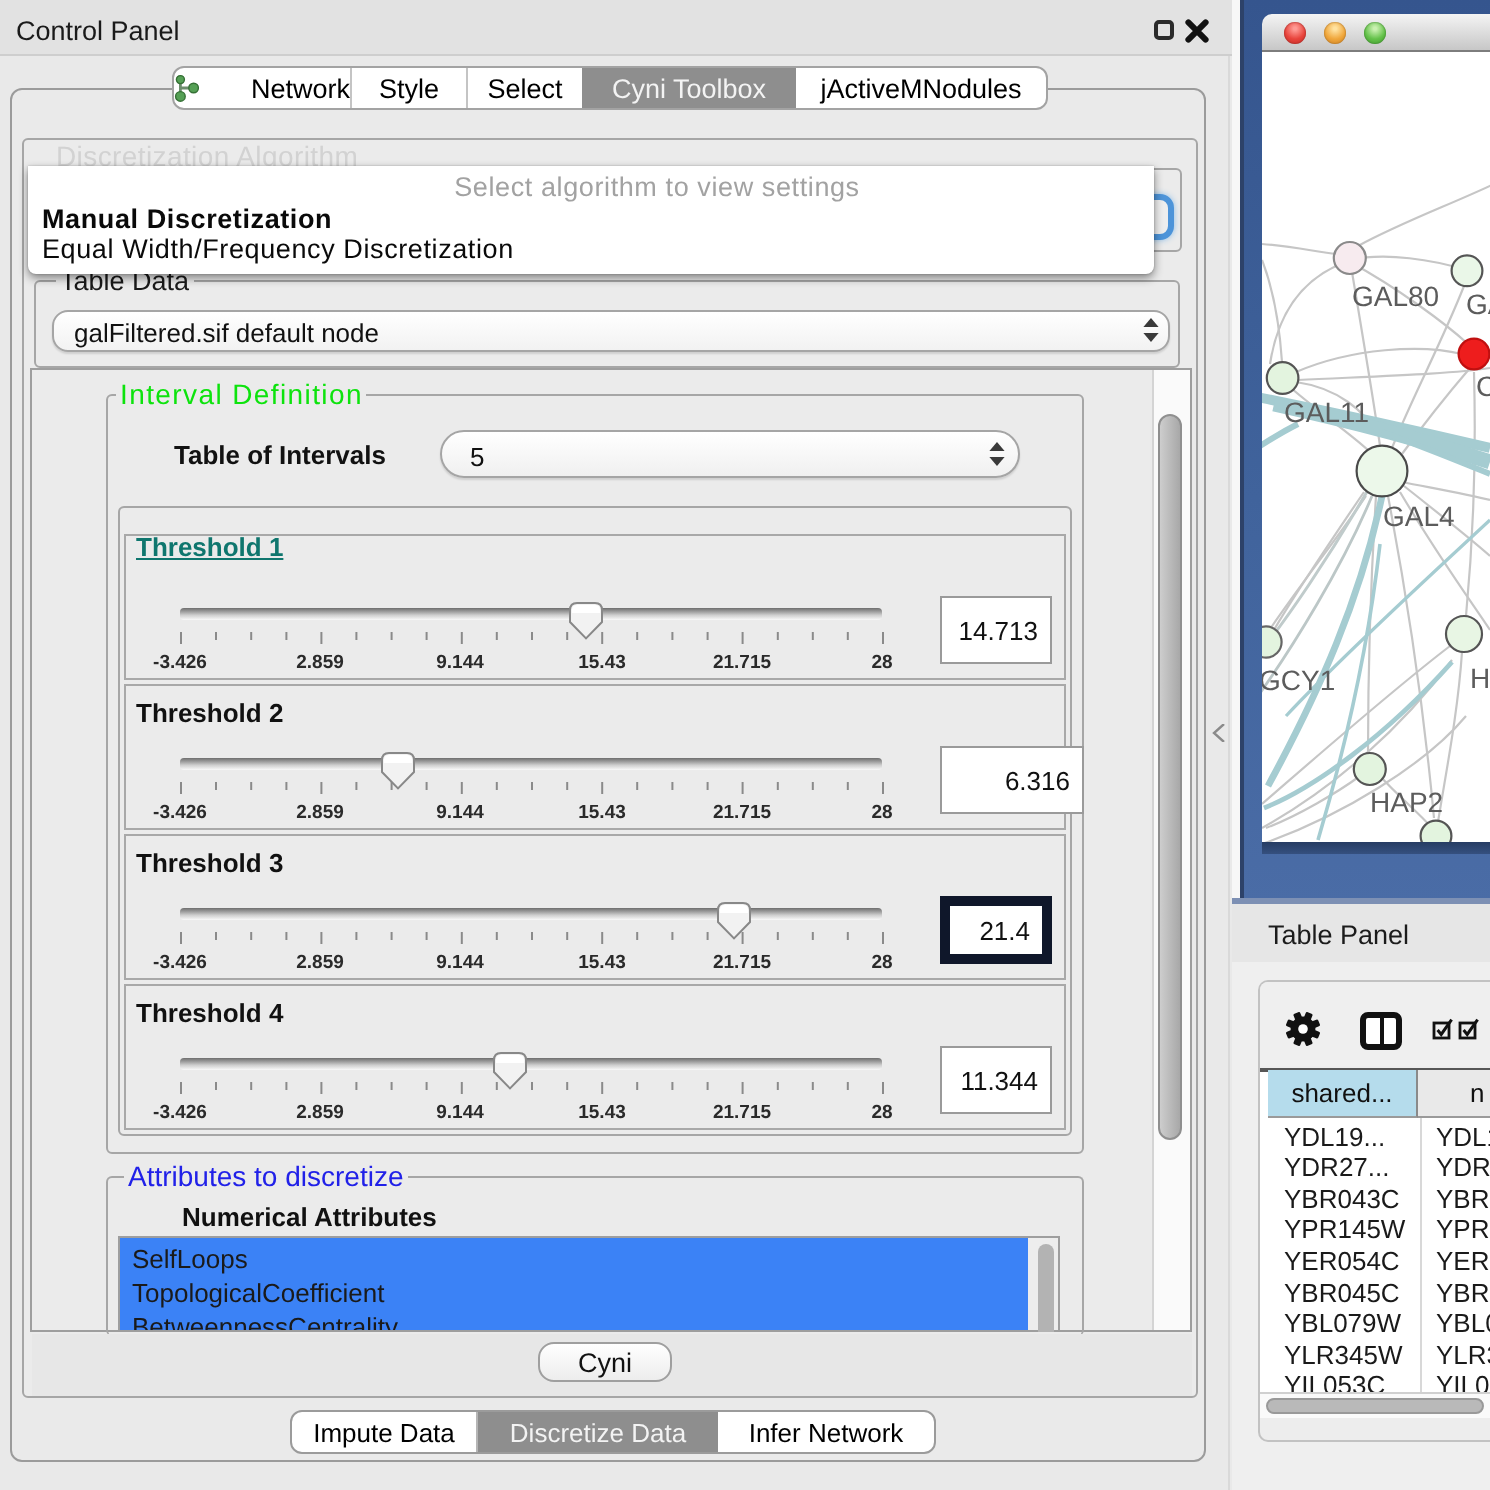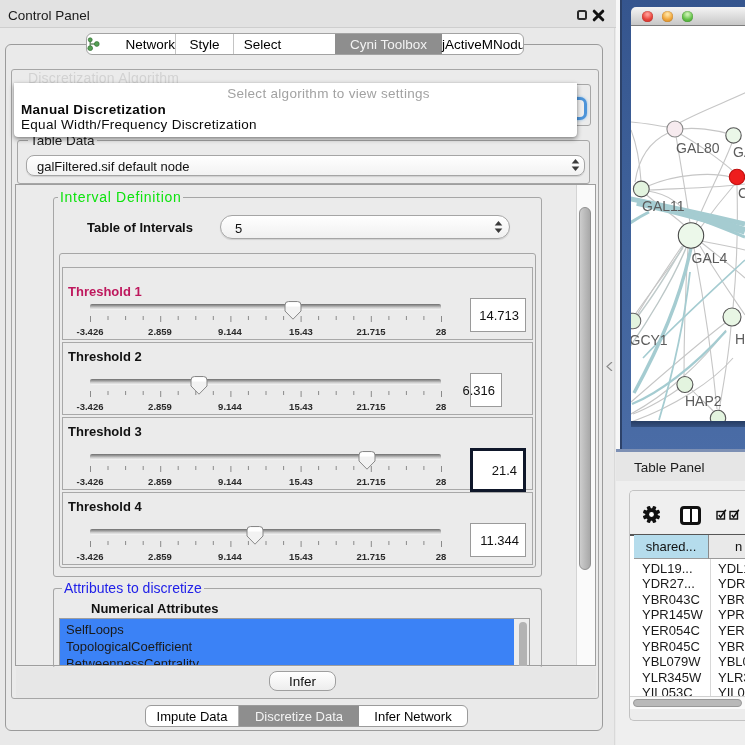--- a/index.html
+++ b/index.html
@@ -30,21 +30,21 @@
       <svg width="13" height="14" viewBox="0 0 13 14" style="margin-right:4px;">
         <path d="M3.2,3 L3.2,11 M3.2,7 L9.5,7" stroke="#6d8e6d" stroke-width="1.4" fill="none"></path>
         <circle cx="3.2" cy="2.8" r="2" fill="#55a055" stroke="#357035" stroke-width="0.7"></circle>
         <circle cx="9.8" cy="7" r="2.4" fill="#55a055" stroke="#357035" stroke-width="0.7"></circle>
         <circle cx="3.2" cy="11.2" r="2.4" fill="#55a055" stroke="#357035" stroke-width="0.7"></circle>
       </svg>
       <span>Network</span>
     </div>
     <div style="flex:0 0 58px;display:flex;align-items:center;justify-content:center;border-right:1px solid #c4c4c4;">Style</div>
     <div style="flex:0 0 57px;display:flex;align-items:center;justify-content:center;">Select</div>
-    <div style="flex:0 0 107px;display:flex;align-items:center;justify-content:center;background:#8e8e8e;color:#f3f3f3;margin-left:44px;">Cyni Toolbox</div>
+    <div style="flex:0 0 107px;display:flex;align-items:center;justify-content:center;background:#8e8e8e;color:#f3f3f3;">Cyni Toolbox</div>
     <div style="flex:1;display:flex;align-items:center;justify-content:center;">jActiveMNodules</div>
   </div>
 
   <div class="abs" style="left:11px;top:69px;width:588px;height:630px;background:#ebebeb;border:1px solid #a6a6a6;border-radius:3px;"></div>
 
   <div class="abs grpborder" style="left:17px;top:84px;width:574px;height:42px;"></div>
   <div class="grptitle" style="left:26px;top:71px;color:#d2d2d2;font-size:14px;letter-spacing:0.2px;">Discretization Algorithm</div>
   <div class="abs" style="left:300px;top:97px;width:287px;height:23px;background:#eee;border:3px solid #4d94d9;border-radius:7px;box-shadow:0 0 3px #8cbde8;"></div>
 
   <div class="abs grpborder" style="left:17px;top:140px;width:573px;height:44px;"></div>
@@ -66,21 +66,21 @@
   <div class="abs" style="left:220px;top:215px;width:290px;height:24px;background:linear-gradient(#ffffff,#f0f0f0);border:1px solid #a5a5a5;border-radius:12px;box-shadow:0 1px 1px rgba(0,0,0,0.12);"></div>
   <div class="abs" style="left:235px;top:221px;font-size:13px;color:#111;">5</div>
   <svg class="abs" style="left:494px;top:221px;" width="9" height="12" viewBox="0 0 9 12">
     <path d="M4.5,0 L8.3,4.5 L0.7,4.5 Z" fill="#3a3a3a"></path>
       <path d="M4.5,12 L8.3,7.5 L0.7,7.5 Z" fill="#3a3a3a"></path>
   </svg>
 
   <div class="abs grpborder" style="left:59px;top:253px;width:477px;height:315px;"></div>
 
   <div class="abs" style="left:62px;top:267px;width:471px;height:73px;background:#ebebeb;border:1px solid #a8a8a8;"></div>
-  <div class="abs" style="left:68px;top:284px;font-size:13px;font-weight:bold;color:#be185d;">Threshold 1</div>
+  <div class="abs" style="left:68px;top:266px;font-size:13px;font-weight:bold;color:#0f766e;text-decoration:underline;">Threshold 1</div>
   <div class="abs" style="left:90px;top:304px;width:351px;height:6px;background:linear-gradient(#6e6e6e 0%,#9d9d9d 30%,#cfcfcf 60%,#fafafa 100%);border-radius:2px;"></div>
   <svg class="abs" style="left:90px;top:316px;" width="353" height="7" viewBox="0 0 353 7">
       <line x1="0.5" y1="0" x2="0.5" y2="6" stroke="#8a8a8a" stroke-width="1"></line>
       <line x1="18.0" y1="0" x2="18.0" y2="4" stroke="#8a8a8a" stroke-width="1"></line>
       <line x1="35.6" y1="0" x2="35.6" y2="4" stroke="#8a8a8a" stroke-width="1"></line>
       <line x1="53.2" y1="0" x2="53.2" y2="4" stroke="#8a8a8a" stroke-width="1"></line>
       <line x1="70.7" y1="0" x2="70.7" y2="6" stroke="#8a8a8a" stroke-width="1"></line>
       <line x1="88.2" y1="0" x2="88.2" y2="4" stroke="#8a8a8a" stroke-width="1"></line>
       <line x1="105.8" y1="0" x2="105.8" y2="4" stroke="#8a8a8a" stroke-width="1"></line>
       <line x1="123.3" y1="0" x2="123.3" y2="4" stroke="#8a8a8a" stroke-width="1"></line>
@@ -138,21 +138,21 @@
   <div class="abs" style="left:60px;top:401px;width:60px;text-align:center;font-size:9.5px;font-weight:bold;color:#2a2a2a;">-3.426</div>
   <div class="abs" style="left:130px;top:401px;width:60px;text-align:center;font-size:9.5px;font-weight:bold;color:#2a2a2a;">2.859</div>
   <div class="abs" style="left:200px;top:401px;width:60px;text-align:center;font-size:9.5px;font-weight:bold;color:#2a2a2a;">9.144</div>
   <div class="abs" style="left:271px;top:401px;width:60px;text-align:center;font-size:9.5px;font-weight:bold;color:#2a2a2a;">15.43</div>
   <div class="abs" style="left:341px;top:401px;width:60px;text-align:center;font-size:9.5px;font-weight:bold;color:#2a2a2a;">21.715</div>
   <div class="abs" style="left:411px;top:401px;width:60px;text-align:center;font-size:9.5px;font-weight:bold;color:#2a2a2a;">28</div>
   <svg class="abs" style="left:189.8px;top:375px;z-index:5;" width="18" height="20" viewBox="0 0 18 20">
       <path d="M1,5 Q1,1.5 4.5,1.5 L13.5,1.5 Q17,1.5 17,5 L17,11 L9,19.2 L1,11 Z" fill="#f2f2f2" stroke="#888" stroke-width="1"></path>
       <path d="M2,5 Q2,2.5 4.8,2.5 L13.2,2.5 Q16,2.5 16,5 L16,6.5 L2,6.5 Z" fill="#ffffff"></path>
     </svg>
-  <div class="abs" style="left:470px;top:373px;width:32px;height:34px;background:#fff;border:1px solid #9a9a9a;font-size:13px;color:#111;display:flex;align-items:center;justify-content:flex-end;padding-right:6px;">6.316</div>
+  <div class="abs" style="left:470px;top:373px;width:72px;height:34px;background:#fff;border:1px solid #9a9a9a;font-size:13px;color:#111;display:flex;align-items:center;justify-content:flex-end;padding-right:6px;">6.316</div>
   <div class="abs" style="left:62px;top:417px;width:471px;height:73px;background:#ebebeb;border:1px solid #a8a8a8;"></div>
   <div class="abs" style="left:68px;top:424px;font-size:13px;font-weight:bold;color:#111;">Threshold 3</div>
   <div class="abs" style="left:90px;top:454px;width:351px;height:6px;background:linear-gradient(#6e6e6e 0%,#9d9d9d 30%,#cfcfcf 60%,#fafafa 100%);border-radius:2px;"></div>
   <svg class="abs" style="left:90px;top:466px;" width="353" height="7" viewBox="0 0 353 7">
       <line x1="0.5" y1="0" x2="0.5" y2="6" stroke="#8a8a8a" stroke-width="1"></line>
       <line x1="18.0" y1="0" x2="18.0" y2="4" stroke="#8a8a8a" stroke-width="1"></line>
       <line x1="35.6" y1="0" x2="35.6" y2="4" stroke="#8a8a8a" stroke-width="1"></line>
       <line x1="53.2" y1="0" x2="53.2" y2="4" stroke="#8a8a8a" stroke-width="1"></line>
       <line x1="70.7" y1="0" x2="70.7" y2="6" stroke="#8a8a8a" stroke-width="1"></line>
       <line x1="88.2" y1="0" x2="88.2" y2="4" stroke="#8a8a8a" stroke-width="1"></line>
@@ -175,21 +175,21 @@
   <div class="abs" style="left:60px;top:476px;width:60px;text-align:center;font-size:9.5px;font-weight:bold;color:#2a2a2a;">-3.426</div>
   <div class="abs" style="left:130px;top:476px;width:60px;text-align:center;font-size:9.5px;font-weight:bold;color:#2a2a2a;">2.859</div>
   <div class="abs" style="left:200px;top:476px;width:60px;text-align:center;font-size:9.5px;font-weight:bold;color:#2a2a2a;">9.144</div>
   <div class="abs" style="left:271px;top:476px;width:60px;text-align:center;font-size:9.5px;font-weight:bold;color:#2a2a2a;">15.43</div>
   <div class="abs" style="left:341px;top:476px;width:60px;text-align:center;font-size:9.5px;font-weight:bold;color:#2a2a2a;">21.715</div>
   <div class="abs" style="left:411px;top:476px;width:60px;text-align:center;font-size:9.5px;font-weight:bold;color:#2a2a2a;">28</div>
   <svg class="abs" style="left:358.3px;top:450px;z-index:5;" width="18" height="20" viewBox="0 0 18 20">
       <path d="M1,5 Q1,1.5 4.5,1.5 L13.5,1.5 Q17,1.5 17,5 L17,11 L9,19.2 L1,11 Z" fill="#f2f2f2" stroke="#888" stroke-width="1"></path>
       <path d="M2,5 Q2,2.5 4.8,2.5 L13.2,2.5 Q16,2.5 16,5 L16,6.5 L2,6.5 Z" fill="#ffffff"></path>
     </svg>
-  <div class="abs" style="left:470px;top:448px;width:56px;height:44px;background:#fff;border:3px solid #0f172a;font-size:13px;color:#111;display:flex;align-items:center;justify-content:flex-end;padding-right:6px;">21.4</div>
+  <div class="abs" style="left:470px;top:448px;width:56px;height:34px;background:#fff;border:5px solid #0f172a;font-size:13px;color:#111;display:flex;align-items:center;justify-content:flex-end;padding-right:6px;">21.4</div>
   <div class="abs" style="left:62px;top:492px;width:471px;height:73px;background:#ebebeb;border:1px solid #a8a8a8;"></div>
   <div class="abs" style="left:68px;top:499px;font-size:13px;font-weight:bold;color:#111;">Threshold 4</div>
   <div class="abs" style="left:90px;top:529px;width:351px;height:6px;background:linear-gradient(#6e6e6e 0%,#9d9d9d 30%,#cfcfcf 60%,#fafafa 100%);border-radius:2px;"></div>
   <svg class="abs" style="left:90px;top:541px;" width="353" height="7" viewBox="0 0 353 7">
       <line x1="0.5" y1="0" x2="0.5" y2="6" stroke="#8a8a8a" stroke-width="1"></line>
       <line x1="18.0" y1="0" x2="18.0" y2="4" stroke="#8a8a8a" stroke-width="1"></line>
       <line x1="35.6" y1="0" x2="35.6" y2="4" stroke="#8a8a8a" stroke-width="1"></line>
       <line x1="53.2" y1="0" x2="53.2" y2="4" stroke="#8a8a8a" stroke-width="1"></line>
       <line x1="70.7" y1="0" x2="70.7" y2="6" stroke="#8a8a8a" stroke-width="1"></line>
       <line x1="88.2" y1="0" x2="88.2" y2="4" stroke="#8a8a8a" stroke-width="1"></line>
@@ -227,21 +227,21 @@
   <div class="abs" style="left:59px;top:618px;width:471px;height:48px;background:#3b82f6;border:1px solid #9e9e9e;overflow:hidden;">
     <div style="position:absolute;right:0;top:0;width:15px;height:48px;background:#ededed;"></div>
     <div style="padding:2px 0 0 6px;font-size:13px;color:#1a1a1a;line-height:17px;">SelfLoops<br>TopologicalCoefficient<br>BetweennessCentrality</div>
   </div>
   <div class="abs" style="left:519px;top:622px;width:8px;height:44px;background:#b3b3b3;border-radius:4px 4px 0 0;"></div>
 
   <div class="abs" style="left:576px;top:185px;width:19px;height:480px;background:#fafafa;border-left:1px solid #d4d4d4;"></div>
   <div class="abs" style="left:579px;top:207px;width:12px;height:363px;background:linear-gradient(90deg,#cdcdcd,#a8a8a8);border:1px solid #8f8f8f;border-radius:6px;"></div>
 
   <div class="abs" style="left:16px;top:667px;width:580px;height:31px;background:#e7e7e7;"></div>
-  <div class="abs" style="left:269px;top:671px;width:67px;height:20px;background:linear-gradient(#ffffff,#ededed);border:1px solid #9f9f9f;border-radius:8px;font-size:13.5px;color:#111;display:flex;align-items:center;justify-content:center;">Infer</div>
+  <div class="abs" style="left:269px;top:671px;width:67px;height:20px;background:linear-gradient(#ffffff,#ededed);border:1px solid #9f9f9f;border-radius:8px;font-size:13.5px;color:#111;display:flex;align-items:center;justify-content:center;">Cyni</div>
 
   <div class="abs" style="left:145px;top:705px;width:323px;height:22px;background:#fff;border:1px solid #9b9b9b;border-radius:6px;display:flex;overflow:hidden;font-size:13px;">
     <div style="flex:0 0 93px;display:flex;align-items:center;justify-content:center;border-right:1px solid #b5b5b5;">Impute Data</div>
     <div style="flex:0 0 120px;display:flex;align-items:center;justify-content:center;background:#8e8e8e;color:#f3f3f3;">Discretize Data</div>
     <div style="flex:1;display:flex;align-items:center;justify-content:center;">Infer Network</div>
   </div>
 
   <div class="abs" style="left:614px;top:28px;width:1px;height:717px;background:#d9d9d9;"></div>
 
   <svg class="abs" style="left:606px;top:362px;" width="7" height="9" viewBox="0 0 7 9">

